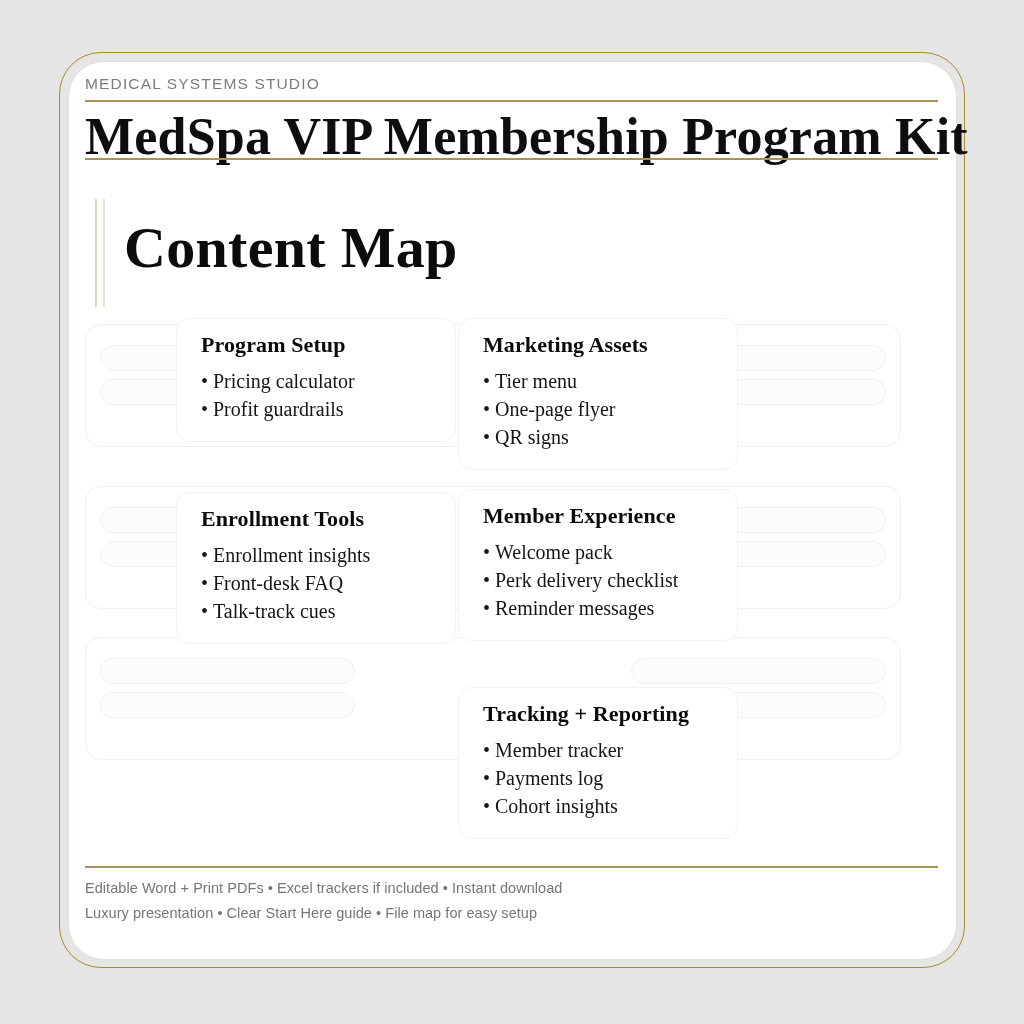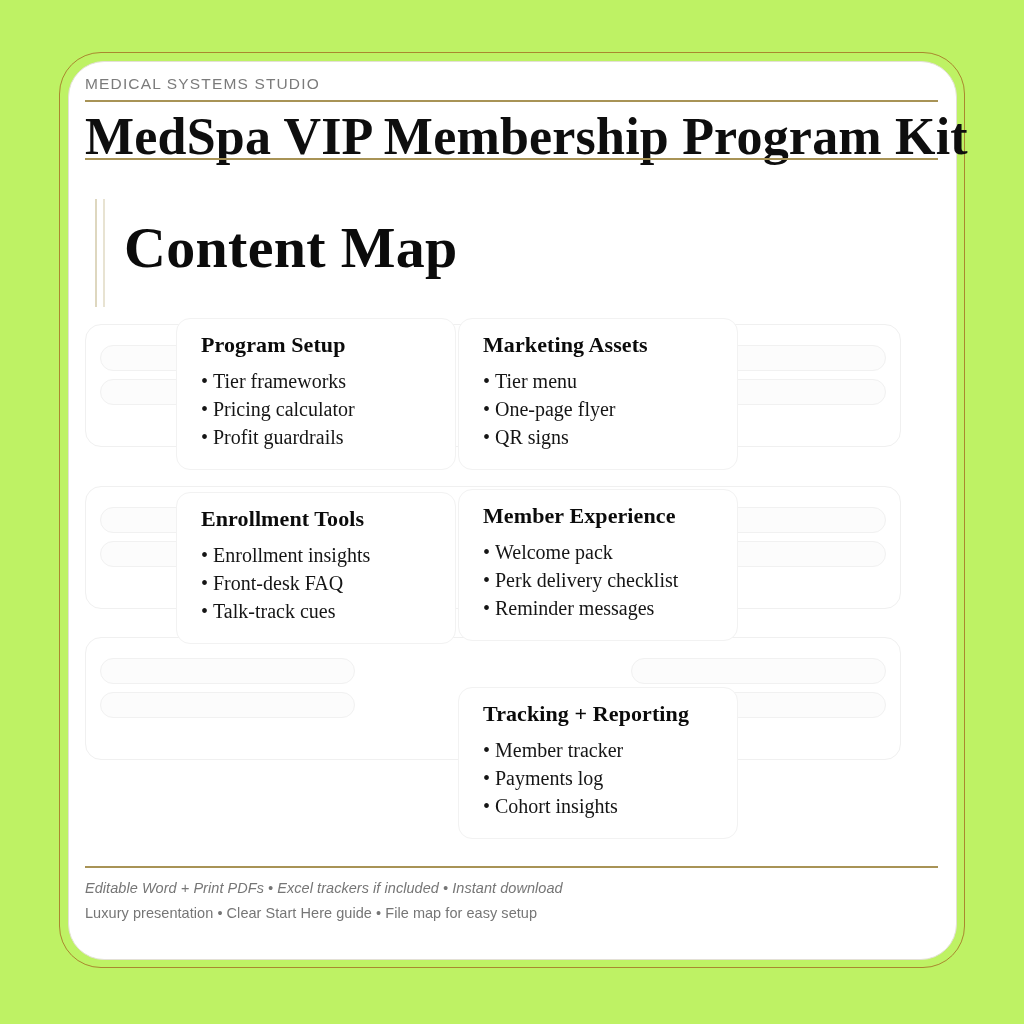--- a/index.html
+++ b/index.html
@@ -13,21 +13,21 @@
     font-family: "Liberation Serif", serif;
     -webkit-font-smoothing: antialiased;
   }
 
   
   #page {
     position: relative;
     width: 1024px;
     height: 1024px;
     overflow: hidden;
-    background: #bef264;
+    background: #e5e5e5;
   }
   .frame-outer {
     position: absolute;
     left: 59px;
     top: 52px;
     width: 906px;
     height: 916px;
     border: 1.6px solid #a9882f;
     border-radius: 42px;
     box-sizing: border-box;
@@ -208,21 +208,21 @@
   }
   .footer-line {
     position: absolute;
     left: 85px;
     font-family: "Liberation Sans", sans-serif;
     font-size: 14.5px;
     color: #767676;
     letter-spacing: 0.05px;
     white-space: nowrap;
   }
-  #footer-line-0 { top: 880px; font-style: italic; }
+  #footer-line-0 { top: 880px; }
   #footer-line-1 { top: 905px; }
 </style>
 </head>
 <body>
 
 <div id="page">
 
   <div class="frame-outer"></div>
   <div class="frame-inner"></div>
 
@@ -252,21 +252,20 @@
   <div class="ghost-row" id="ghost-3">
     <div class="pill p-left r1"></div>
     <div class="pill p-left r2"></div>
     <div class="pill p-right r1"></div>
     <div class="pill p-right r2"></div>
   </div>
 
   <div class="card col-l" id="card-0">
     <h3>Program Setup</h3>
     <ul>
-      <li>Tier frameworks</li>
       <li>Pricing calculator</li>
       <li>Profit guardrails</li>
     </ul>
   </div>
 
   <div class="card col-r" id="card-1">
     <h3>Marketing Assets</h3>
     <ul>
       <li>Tier menu</li>
       <li>One-page flyer</li>

